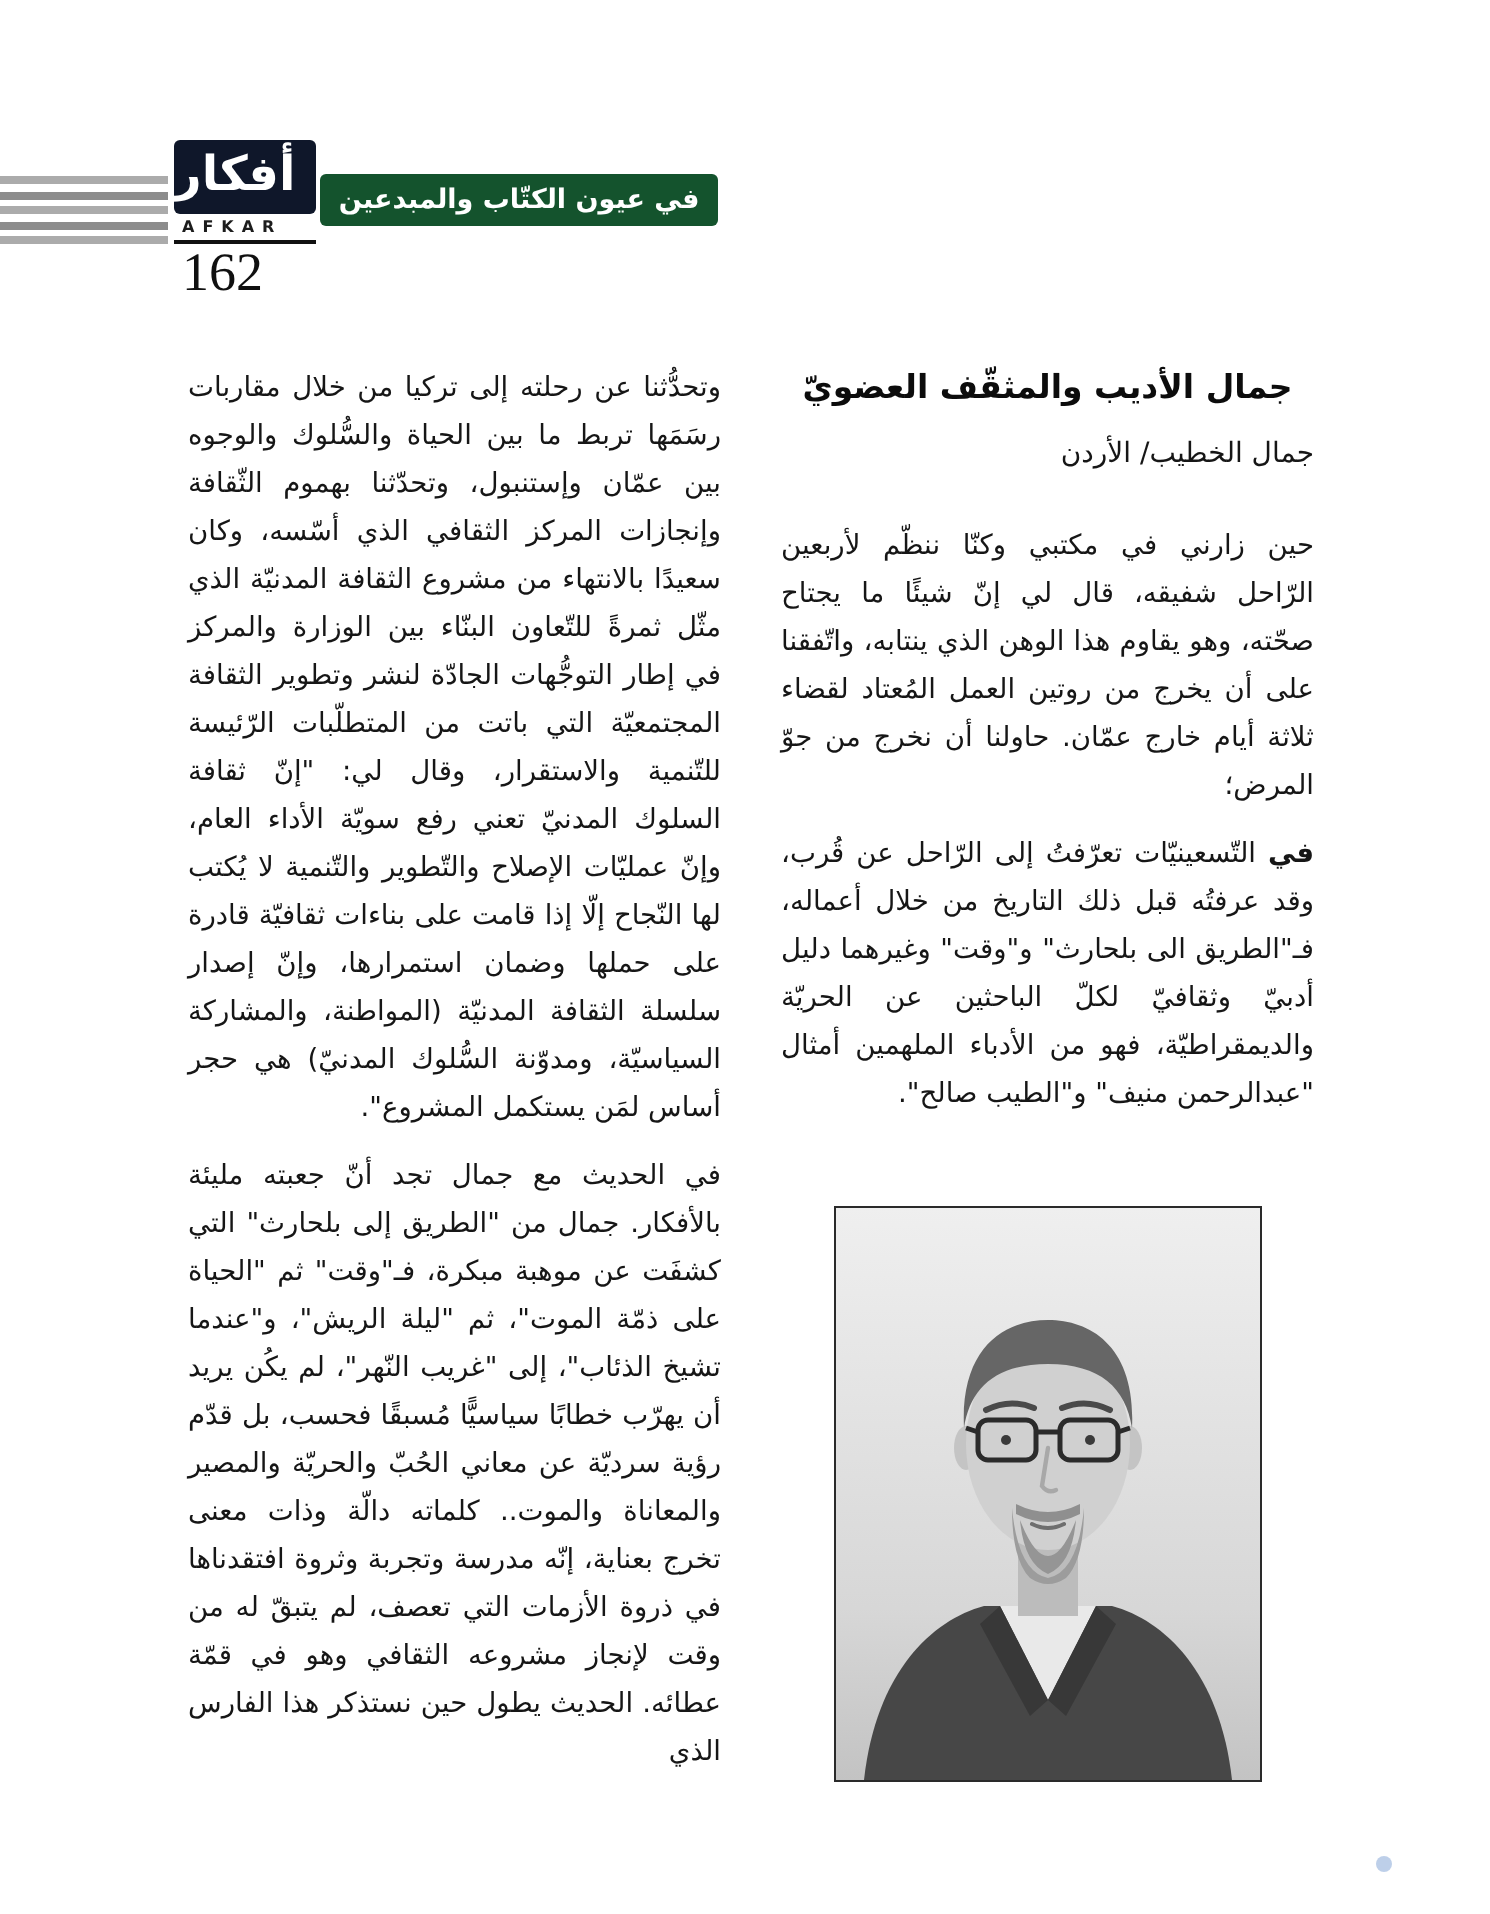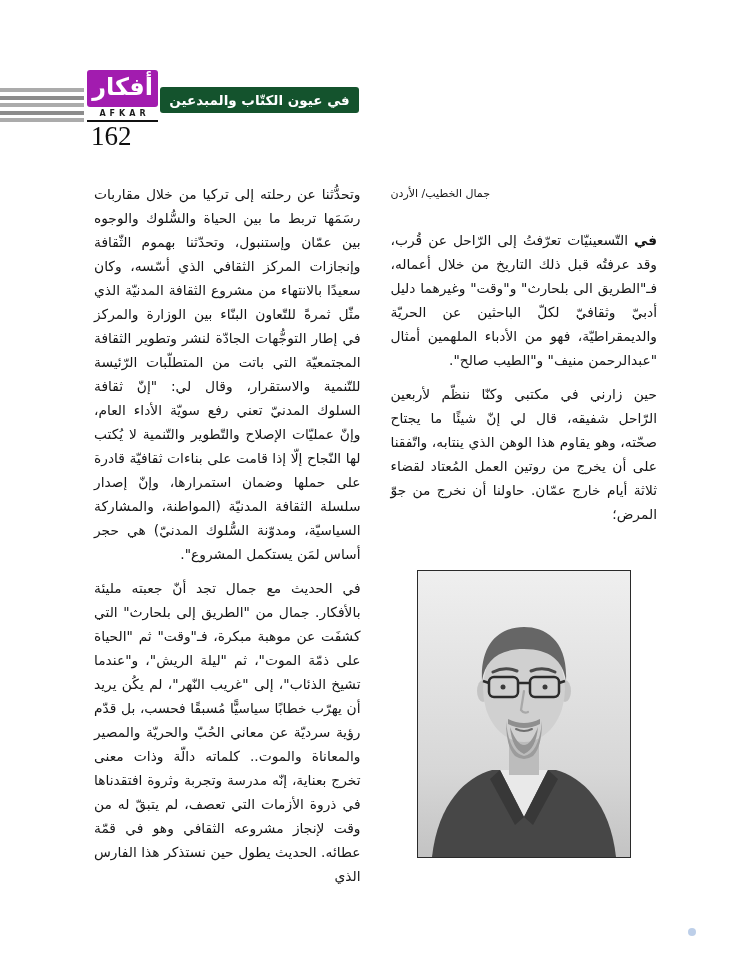--- a/index.html
+++ b/index.html
@@ -12,28 +12,28 @@
   }
 
   
   .stripes { position:absolute; left:0; top:88px; width:84px; }
   .stripe { height:4px; margin-bottom:3.5px; }
   .stripe:nth-child(odd)  { background:#ababab; }
   .stripe:nth-child(even) { background:#8c8c8c; }
 
   .logo-box {
     position:absolute; left:87px; top:70px; width:71px; height:37px;
-    background:#a21caf; color:#ffffff; border-radius:3px;
-    display:flex; align-items:center; justify-content:center;
+    background:#0f172a; color:#ffffff; border-radius:3px;
+    display:flex; align-items:center; justify-content:flex-start;
   }
   .logo-ar { font-size:24px; font-weight:bold; line-height:1; padding-bottom:3px; }
   .logo-latin {
     position:absolute; left:87px; top:109px; width:71px;
     font-size:8px; letter-spacing:4px; text-indent:4px;
-    text-align:center; color:#1c1c1c; font-weight:bold;
+    text-align:left; color:#1c1c1c; font-weight:bold;
   }
   .header-rule {
     position:absolute; left:87px; top:120px; width:71px;
     border-top:2px solid #111;
   }
   .page-number {
     position:absolute; left:91px; top:121px;
     font-family:"Liberation Serif", serif; font-size:27px; color:#101010;
   }
   .banner {
@@ -49,21 +49,21 @@
     display:flex; gap:30px; direction:rtl;
   }
   .col {
     flex:1; direction:rtl; text-align:justify;
     font-size:13.8px; line-height:24px; color:#161616;margin-top:12px;
   }
   .article-title {
     text-align:center; font-size:16.5px; font-weight:bold;
     margin-bottom:9px; color:#0c0c0c;
   }
-  .byline { text-align:left; font-size:11px; margin-bottom:22px; }
+  .byline { text-align:right; font-size:14px; margin-bottom:22px; }
   .col p { margin-bottom:10px; }
   .lead-word { font-weight:bold; }
 
   .photo-frame {
     width:214px; margin:44px auto 0;
     border:1px solid #2a2a2a; background:#dcdcdc;
   }
   .photo-frame svg { display:block; }
 
   .scan-dot {
@@ -89,25 +89,26 @@
   </div>
   <div class="logo-latin">AFKAR</div>
   <div class="header-rule"></div>
   <div class="page-number">162</div>
 
   <div class="banner">في عيون الكتّاب والمبدعين</div>
 
   <div class="main">
 
     <section class="col">
+      <h1 class="article-title">جمال الأديب والمثقّف العضويّ</h1>
       <div class="byline">جمال الخطيب/ الأردن</div>
 
+      <p>حين زارني في مكتبي وكنّا ننظّم لأربعين الرّاحل شفيقه، قال لي إنّ شيئًا ما يجتاح صحّته، وهو يقاوم هذا الوهن الذي ينتابه، واتّفقنا على أن يخرج من روتين العمل المُعتاد لقضاء ثلاثة أيام خارج عمّان. حاولنا أن نخرج من جوّ المرض؛</p>
+
       <p><span class="lead-word">في</span> <span>التّسعينيّات تعرّفتُ إلى الرّاحل عن قُرب، وقد عرفتُه قبل ذلك التاريخ من خلال أعماله، فـ"الطريق الى بلحارث" و"وقت" وغيرهما دليل أدبيّ وثقافيّ لكلّ الباحثين عن الحريّة والديمقراطيّة، فهو من الأدباء الملهمين أمثال "عبدالرحمن منيف" و"الطيب صالح".</span></p>
-
-      <p>حين زارني في مكتبي وكنّا ننظّم لأربعين الرّاحل شفيقه، قال لي إنّ شيئًا ما يجتاح صحّته، وهو يقاوم هذا الوهن الذي ينتابه، واتّفقنا على أن يخرج من روتين العمل المُعتاد لقضاء ثلاثة أيام خارج عمّان. حاولنا أن نخرج من جوّ المرض؛</p>
 
       <figure class="photo-frame">
         <svg viewBox="0 0 212 286" width="212" height="286">
           <defs>
             <linearGradient id="pbg" x1="0" x2="0" y1="0" y2="1">
               <stop offset="0" stop-color="#efefef"></stop>
               <stop offset="0.7" stop-color="#d7d7d7"></stop>
               <stop offset="1" stop-color="#c3c3c3"></stop>
             </linearGradient>
           </defs>

